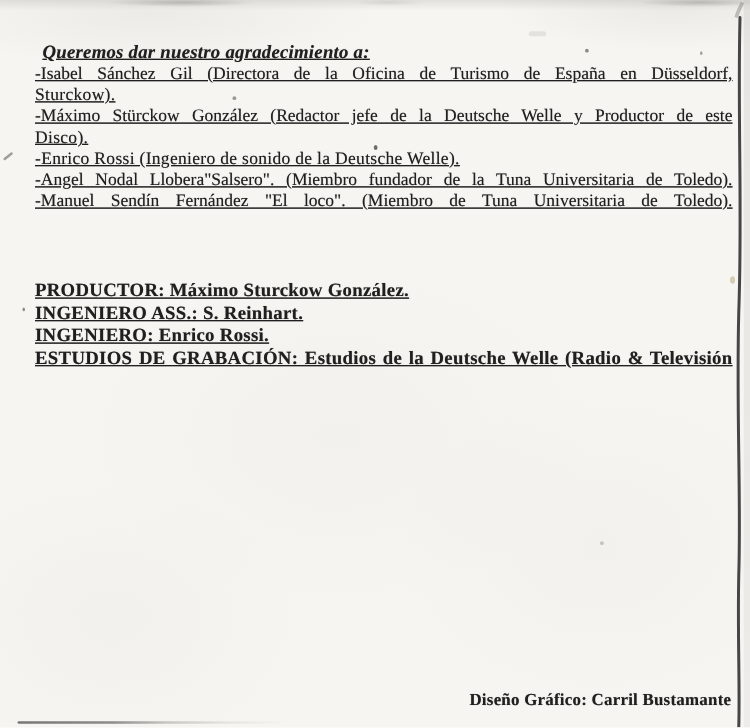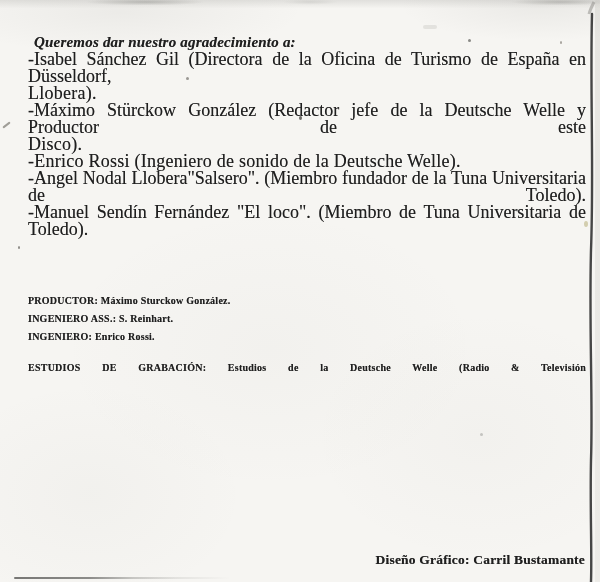--- a/index.html
+++ b/index.html
@@ -9,48 +9,49 @@
     overflow:hidden;
     background-color:#f6f5f2;
     background-image:
       radial-gradient(ellipse 260px 60px at 20% 2%, rgba(100,100,95,.07), transparent 70%),
       radial-gradient(ellipse 200px 50px at 90% 1%, rgba(100,100,95,.08), transparent 70%),
       radial-gradient(ellipse 300px 200px at 45% 60%, rgba(120,120,110,.03), transparent 70%),
       radial-gradient(ellipse 220px 160px at 15% 85%, rgba(120,120,110,.035), transparent 70%),
       radial-gradient(ellipse 240px 180px at 80% 75%, rgba(120,120,110,.03), transparent 70%);
     font-family:"Liberation Serif","DejaVu Serif",serif;
     color:#1f1f1f;
+    text-decoration:underline;
   }
   .content{padding:34px 14px 0 28px;}
   .ack-heading{
     margin:0;padding-left:6px;
     font-size:15px;line-height:17px;
     font-weight:bold;font-style:italic;
     letter-spacing:.2px;
   }
   .line{
-    font-size:18px;line-height:17px;
+    font-size:14px;line-height:17px;
     letter-spacing:.25px;
     text-shadow:0 0 .6px rgba(35,35,35,.55);
   }
   .ack-heading{text-shadow:0 0 .6px rgba(35,35,35,.6);}
   .stretch{
     letter-spacing:0;
     word-spacing:-.5px;
     text-align:justify;
     text-align-last:justify;
   }
   .credits{margin-top:54px;}
   .bline{
-    font-size:10px;line-height:18px;
+    font-size:15px;line-height:18px;
     font-weight:bold;
     letter-spacing:.25px;
     text-shadow:0 0 .6px rgba(35,35,35,.6);
   }
-  .studio{margin-top:13px;}
+  .studio{}
   .design-credit{
     position:absolute;top:552px;right:15px;
     font-size:13.5px;font-weight:bold;
     letter-spacing:.2px;
     text-shadow:0 0 .6px rgba(35,35,35,.6);
     margin-left:16px;
   }
   
   .top-shade{
     position:absolute;top:0;left:0;width:600px;height:10px;
@@ -89,21 +90,21 @@
 <div class="page">
 
   <div class="top-shade"></div>
   <div class="right-strip"></div>
 
   <div class="content">
 
     <section>
       <p class="ack-heading">Queremos dar nuestro agradecimiento a:</p>
       <div class="line stretch">-Isabel Sánchez Gil (Directora de la Oficina de Turismo de España en Düsseldorf,</div>
-      <div class="line">Llobera).</div>
+      <div class="line">Sturckow).</div>
       <div class="line stretch">-Máximo Stürckow González (Redactor jefe de la Deutsche Welle y Productor de este</div>
       <div class="line">Disco).</div>
       <div class="line">-Enrico Rossi (Ingeniero de sonido de la Deutsche Welle).</div>
       <div class="line stretch">-Angel Nodal Llobera"Salsero". (Miembro fundador de la Tuna Universitaria de Toledo).</div>
       <div class="line stretch">-Manuel Sendín Fernández "El loco". (Miembro de Tuna Universitaria de Toledo).</div>
     </section>
 
     <section class="credits">
       <div class="bline">PRODUCTOR: Máximo Sturckow González.</div>
       <div class="bline">INGENIERO ASS.: S. Reinhart.</div>

